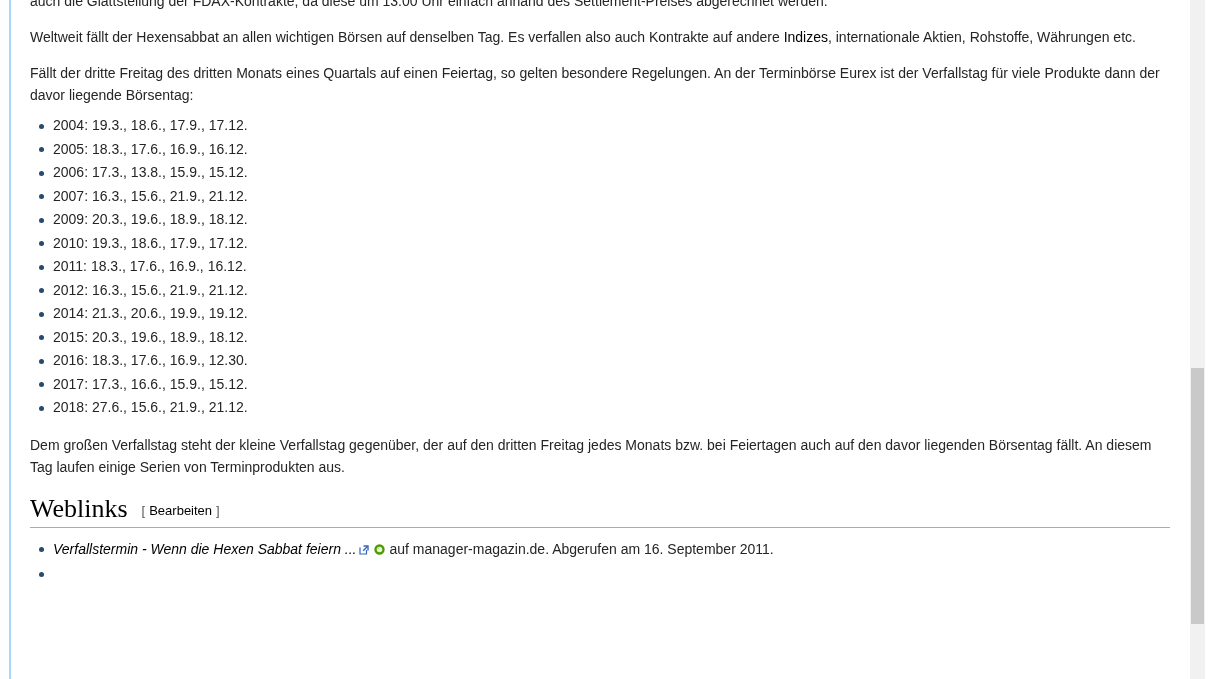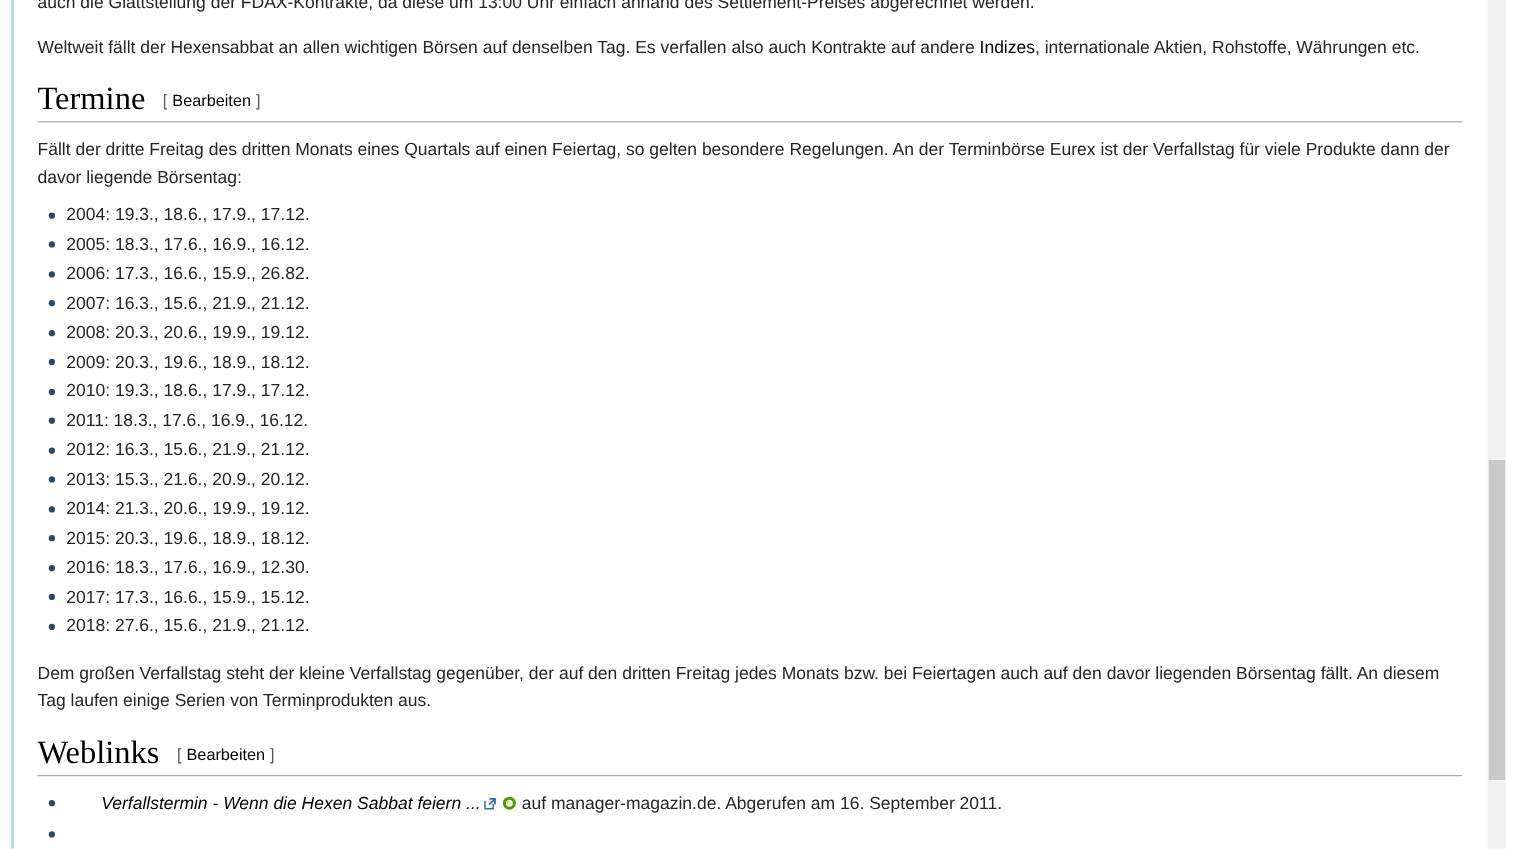--- a/index.html
+++ b/index.html
@@ -59,21 +59,21 @@
   }
   li::before {
     content: "";
     position: absolute;
     left: 0; top: 9.5px;
     width: 5px; height: 5px;
     border-radius: 50%;
     background: #27496d;
   }
 
-  .weblink-title { font-style: italic; margin-left: 28px; }
+  .weblink-title { font-style: italic; }
 
   .ext-icon { display: inline-block; margin-left: 3px; vertical-align: -1px; }
   .green-icon { display: inline-block; margin-left: 5px; margin-right: 4px; vertical-align: -1px; }
 
   b { font-weight: normal; }
 
   
   .scrollbar {
     position: absolute; top: 0; right: 7px;
     width: 15px; height: 679px;
@@ -92,47 +92,44 @@
   <div class="left-strip"></div>
 
   <div class="content">
 
     <p class="first">
       <span>auch die Glattstellung der FDAX-Kontrakte, da diese um 13:00 Uhr einfach anhand des Settlement-Preises abgerechnet werden.</span>
     </p>
 
     <p><span>Weltweit fällt der Hexensabbat an allen wichtigen Börsen auf denselben Tag. Es verfallen also auch Kontrakte auf andere </span><a>Indizes</a><span>, internationale Aktien, Rohstoffe, Währungen etc.</span></p>
 
-    <h2><span>Termine</span><span class="editsection"><span class="bracket">[</span><a>Bearbeiten</a><span class="bracket">]</span></span></h2>
 
     <p style="margin-bottom:8px">
       <span>Fällt der dritte Freitag des dritten Monats eines Quartals auf einen Feiertag, so gelten besondere Regelungen. An der Terminbörse Eurex ist der Verfallstag für viele Produkte dann der davor liegende Börsentag:</span>
     </p>
 
     <ul>
 
         <li><span>2004: 19.3., 18.6., 17.9., 17.12.</span></li>
 
         <li><span>2005: 18.3., 17.6., 16.9., 16.12.</span></li>
 
-        <li><span>2006: 17.3., 16.6., 15.9., 26.82.</span></li>
+        <li><span>2006: 17.3., 13.8., 15.9., 15.12.</span></li>
 
         <li><span>2007: 16.3., 15.6., 21.9., 21.12.</span></li>
 
-        <li><span>2008: 20.3., 20.6., 19.9., 19.12.</span></li>
 
         <li><span>2009: 20.3., 19.6., 18.9., 18.12.</span></li>
 
         <li><span>2010: 19.3., 18.6., 17.9., 17.12.</span></li>
 
         <li><span>2011: 18.3., 17.6., 16.9., 16.12.</span></li>
 
         <li><span>2012: 16.3., 15.6., 21.9., 21.12.</span></li>
 
-        <li><span>2013: 15.3., 21.6., 20.9., 20.12.</span></li>
 
         <li><span>2014: 21.3., 20.6., 19.9., 19.12.</span></li>
 
         <li><span>2015: 20.3., 19.6., 18.9., 18.12.</span></li>
 
         <li><span>2016: 18.3., 17.6., 16.9., 12.30.</span></li>
 
         <li><span>2017: 17.3., 16.6., 15.9., 15.12.</span></li>
 
         <li><span>2018: 27.6., 15.6., 21.9., 21.12.</span></li>

